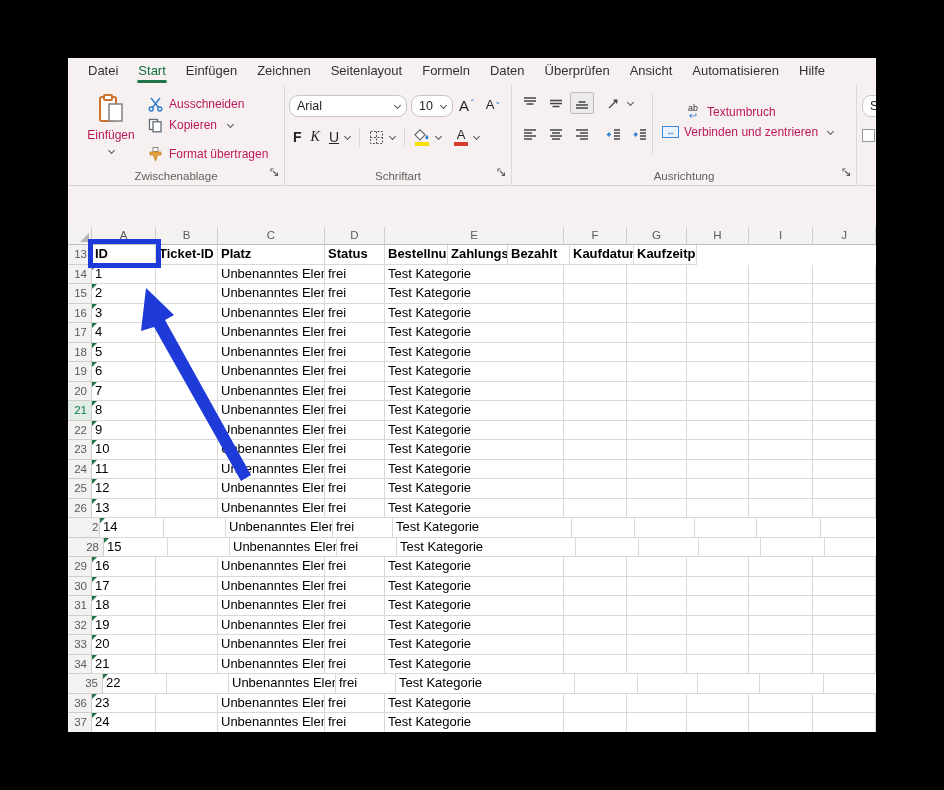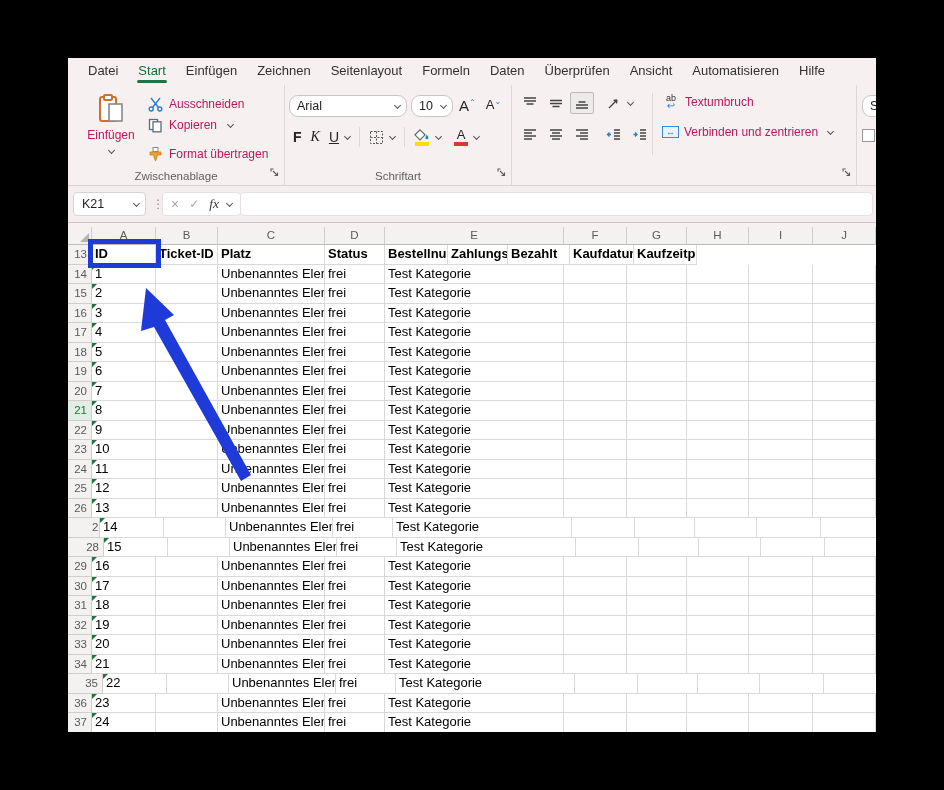--- a/index.html
+++ b/index.html
@@ -259,61 +259,48 @@
             </svg>
         </span>
         <span class="alico">
           <svg width="16" height="16" viewBox="0 0 16 16">
               <path d="M8,3 H14 M8,6 H14 M8,9 H14 M8,12 H14" stroke="#444" stroke-width="1.4"></path>
               <path d="M1.5,7.5 L5,7.5 M3,5.5 L5,7.5 L3,9.5" stroke="#2b7cd3" stroke-width="1.3" fill="none"></path>
             </svg>
         </span>
       </div>
       <div class="divider-v"></div>
-      <div class="tallbtn" style="top:10px;">
+      <div class="tallbtn" style="top:20px;margin-left:22px;">
         <span class="ic-wrap">
             <i>ab</i>
             <b>↩</b>
           </span>
         <span class="rbtn-lbl">Textumbruch</span>
       </div>
       <div class="tallbtn" style="top:40px;">
         <span class="ic-merge">↔</span>
         <span class="rbtn-lbl">Verbinden und zentrieren</span>
         <span class="chev"></span>
       </div>
+      <div class="grp-label">Ausrichtung</div>
       <span class="launcher">
         <svg width="9" height="9" viewBox="0 0 9 9" fill="none" stroke="#5f5d5b" stroke-width="1.1">
           <path d="M1,3.5 V1 H3.5 M3,3 L7.5,7.5 M7.5,4.5 V7.5 H4.5"></path>
         </svg>
       </span>
     </div>
 
     <div class="grp g-num">
       <div class="combo" style="left:5px; top:10px; width:50px;">
         <span>St</span>
       </div>
       <div style="position:absolute; left:5px; top:44px; width:13px; height:13px; border:1px solid #9a9896; background:#fff;"></div>
     </div>
   </div>
 
-  <div class="fbar">
-    <div class="namebox">
-      <span>K21</span>
-      <span class="chev"></span>
-    </div>
-    <span class="fdots">⋮</span>
-    <div class="fbtns">
-      <span class="fx-x">×</span>
-      <span class="fx-ck">✓</span>
-      <span class="fx-fx">fx</span>
-      <span class="chev" style="margin-left:-2px;"></span>
-    </div>
-    <input class="formula-field" value="" style="">
-  </div>
 
   <div class="grid">
       <div class="grow ghead">
         <div class="gc corner" style="width: 24px;">
           <span class="cornertri"></span>
         </div>
         <div class="gc colh" style="width: 64px;">A</div>
         <div class="gc colh" style="width: 62px;">B</div>
         <div class="gc colh" style="width: 107px;">C</div>
         <div class="gc colh" style="width: 60px;">D</div>

